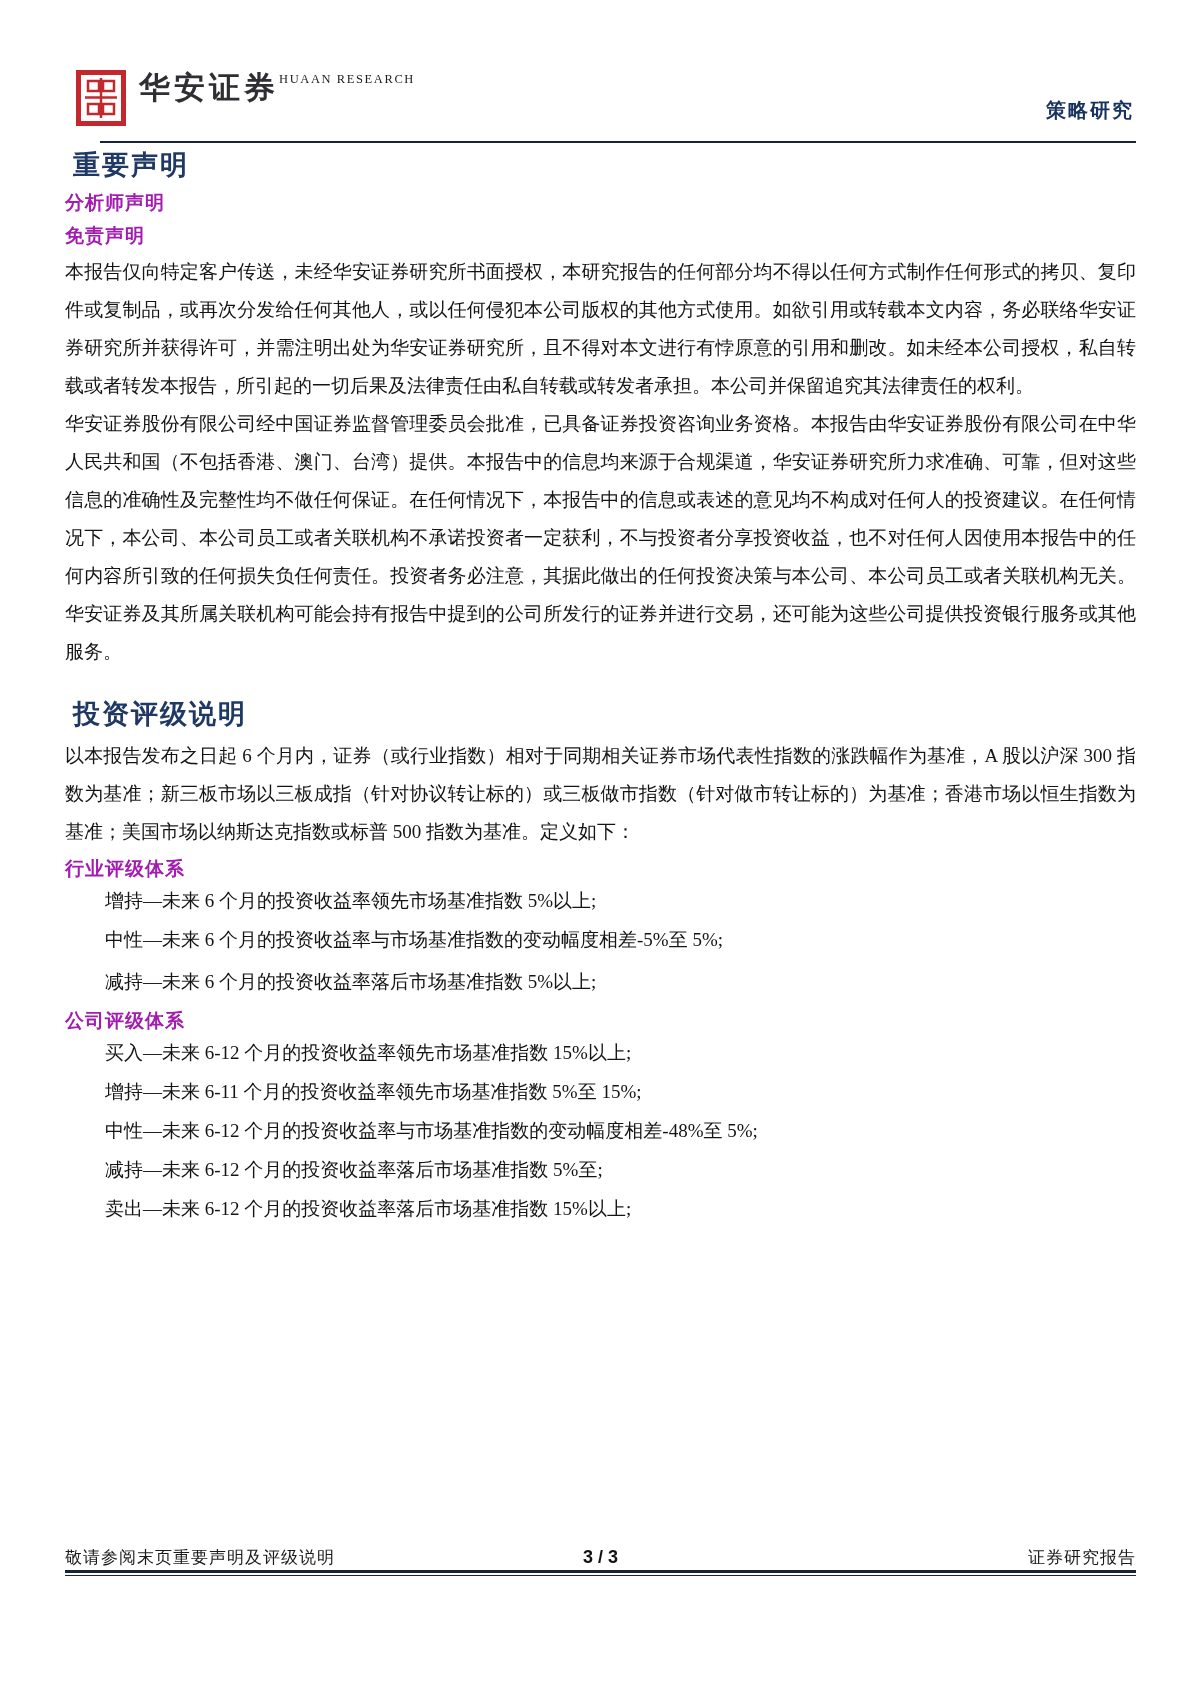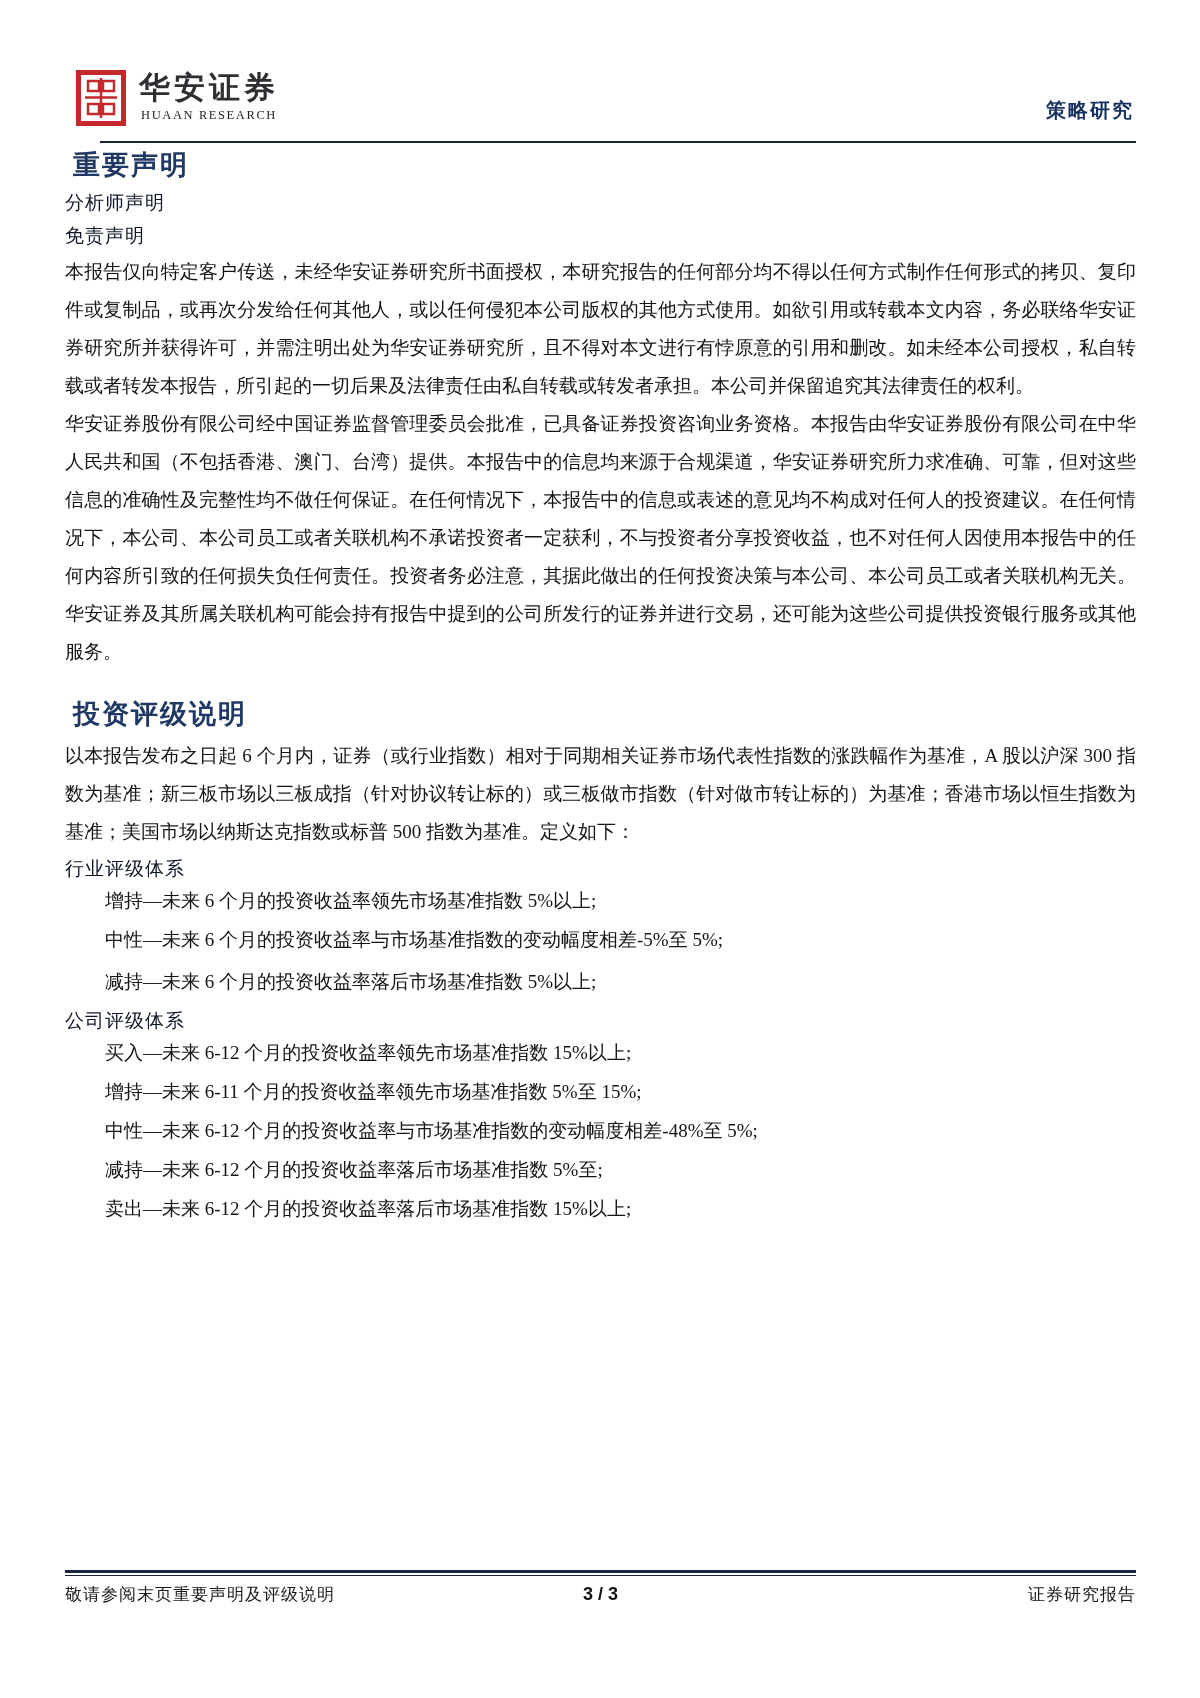--- a/index.html
+++ b/index.html
@@ -8,54 +8,54 @@
     width:1200px;height:1698px;
     margin:0 auto;
     background:#ffffff;
     font-family:"Liberation Serif","DejaVu Serif",serif;
     color:#111;
     overflow:hidden;
   }
   
   .logo{position:absolute;left:76px;top:70px;display:flex;gap:13px;align-items:flex-start;}
   .seal{width:50px;height:56px;flex:0 0 auto;}
-  .brand{display:flex;flex-direction:column;align-items:center;}
+  .brand{display:flex;flex-direction:row;}
   .brand-cn{font-size:31px;line-height:36px;font-weight:bold;color:#2f2f33;letter-spacing:4px;}
   .brand-en{font-size:12.5px;line-height:16px;letter-spacing:1.6px;color:#1c1c1c;margin-top:1px;}
   .report-type{
     position:absolute;right:66px;top:97px;
     font-size:20px;font-weight:bold;color:#17325e;letter-spacing:2px;
   }
   .header-rule{position:absolute;left:100px;right:64px;top:141px;height:0;border-top:2px solid #17243c;}
   
   .content{position:absolute;left:65px;right:64px;top:148px;}
   .h1{
     font-size:27px;line-height:34px;font-weight:bold;color:#1f3864;
     letter-spacing:2px;margin:0 0 6px 8px;
   }
-  .h2{font-size:19px;line-height:30px;font-weight:normal;color:#0f172a;margin:3px 0 2px 0;letter-spacing:1px;}
+  .h2{font-size:19px;line-height:30px;font-weight:bold;color:#a21caf;margin:3px 0 2px 0;letter-spacing:1px;}
   .body-p{
     font-size:19px;line-height:38px;margin:0;
     text-align:justify;text-justify:inter-ideograph;color:#141414;
   }
   .section-gap{height:26px;}
   .rating-item{
     font-size:19px;line-height:29px;color:#141414;
     padding-left:40px;margin:0 0 10px 0;
   }
   .rating-item.wide-gap{margin-bottom:13px;}
   .rating-item.hanging{
     padding-left:104px;text-indent:-64px;line-height:38px;margin-bottom:0;
     text-align:justify;text-justify:inter-ideograph;
   }
   
   .footer-rule-thick{position:absolute;left:65px;right:64px;top:1570px;height:3px;background:#17243c;}
   .footer-rule-thin{position:absolute;left:65px;right:64px;top:1575px;height:1px;background:#17243c;}
   .footer-row{
-    position:absolute;left:65px;right:64px;top:1583px;
+    position:absolute;left:65px;right:64px;top:1546px;
     display:flex;justify-content:space-between;align-items:baseline;
   }
   .footer-left{flex:1;text-align:left;font-size:17px;color:#1a1a1a;letter-spacing:1px;}
   .footer-page{flex:0 0 auto;font-size:18px;font-weight:bold;color:#111;font-family:"Liberation Sans","DejaVu Sans",sans-serif;}
   .footer-right{flex:1;text-align:right;font-size:17px;color:#1a1a1a;letter-spacing:1px;}
 </style>
 </head>
 <body>
 
 <div class="page">

